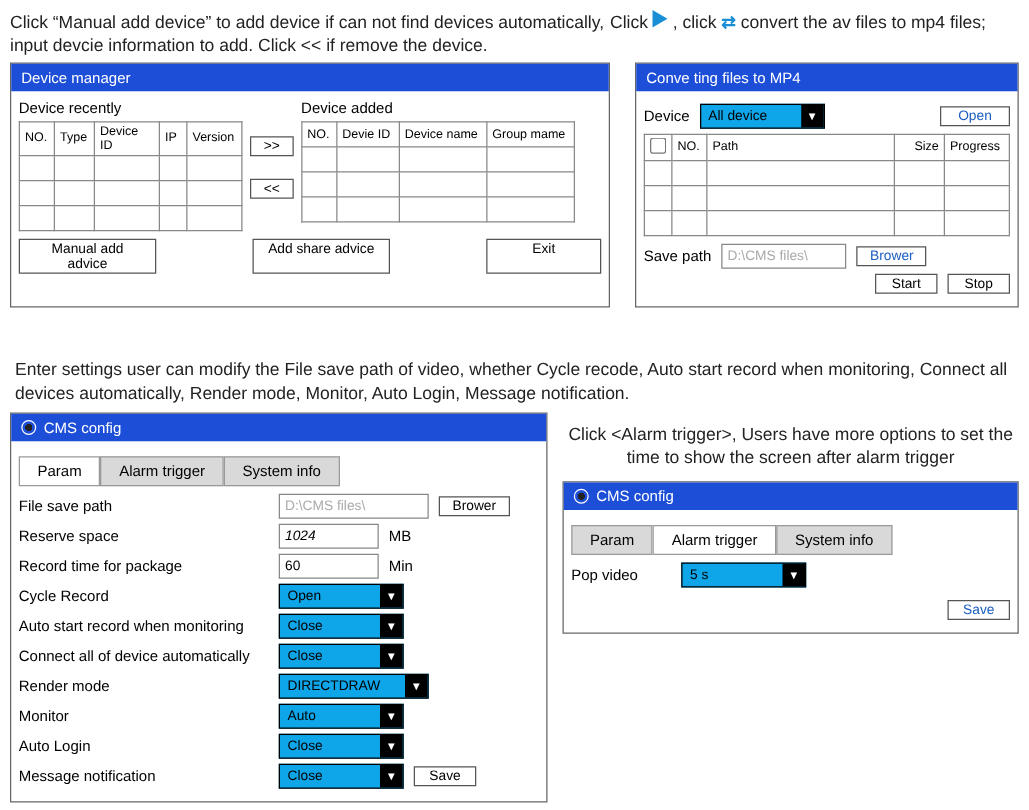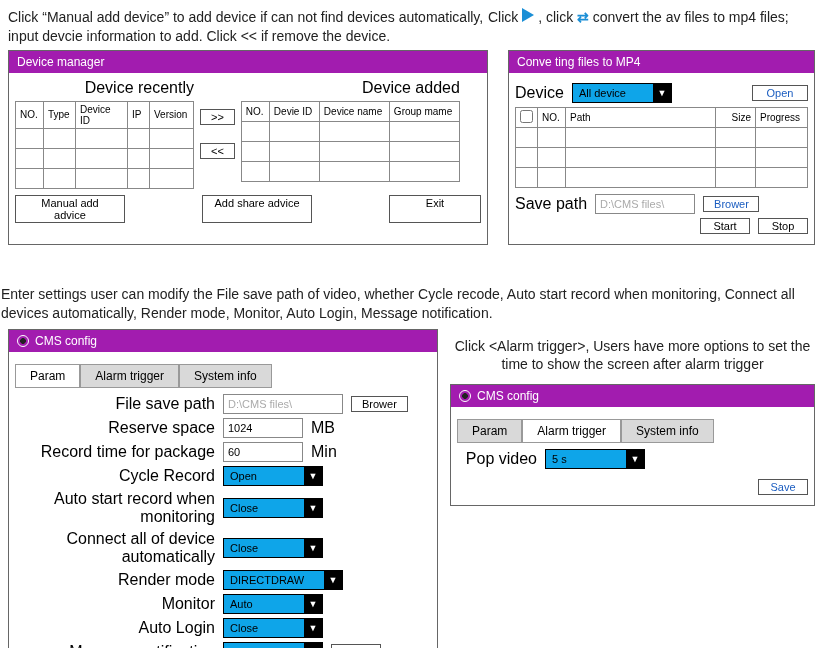--- a/index.html
+++ b/index.html
@@ -1,34 +1,34 @@
 <!DOCTYPE html>
 <html><head>
 <meta charset="utf-8">
 <style>
 *{box-sizing:border-box;margin:0;padding:0;font-family:Arial,sans-serif;}
 body{background:#fff;font-size:12px;color:#000;width:823px;}
 .instr{font-size:14px;line-height:1.35;color:#222;margin:4px 0;}
 .panel{border:1px solid #666;}
-.panel-title{background:#a21caf;color:#fff;padding:4px 8px;font-size:12px;display:flex;align-items:center;gap:6px;}
+.panel-title{background:#1d4ed8;color:#fff;padding:4px 8px;font-size:12px;display:flex;align-items:center;gap:6px;}
 .panel-body{padding:6px;}
 .tbl{border-collapse:collapse;}
 .tbl th,.tbl td{border:1px solid #888;padding:2px 4px;font-size:10px;font-weight:normal;text-align:left;height:20px;}
 .tbl th{background:#fff;}
 .btn{border:1px solid #555;background:#fff;padding:1px 10px;font-size:11px;cursor:pointer;display:inline-block;text-align:center;}
 .btn-blue{color:#1b5dc0;}
 .sel{border:1px solid #000;background:#0ea5e9;display:inline-flex;align-items:center;justify-content:space-between;padding:0 0 0 6px;height:20px;font-size:11px;}
 .sel .arrow{background:#000;color:#fff;width:18px;height:100%;display:flex;align-items:center;justify-content:center;margin-left:6px;}
 .arrow::after{content:"▼";font-size:9px;}
 .inp{border:1px solid #888;padding:2px 4px;font-size:11px;height:20px;background:#fff;}
 .tabs{display:flex;gap:0;margin:6px 0;}
 .tab{border:1px solid #999;padding:4px 14px;font-size:12px;background:#d9d9d9;cursor:pointer;}
 .tab.active{background:#fff;}
 .row{display:flex;align-items:center;gap:8px;margin:4px 0;}
-.label{font-size:16px;text-align:right;}
+.label{font-size:12px;}
 .icon-play{width:0;height:0;border-left:12px solid #1b8fd6;border-top:7px solid transparent;border-bottom:7px solid transparent;display:inline-block;}
 .icon-cycle{display:inline-block;color:#1b8fd6;font-size:14px;font-weight:bold;}
 .icon-circle{width:12px;height:12px;border:1px solid #fff;border-radius:50%;display:inline-block;background:radial-gradient(circle,#222 40%,transparent 42%);}
 .disabled{color:#aaa;}
 </style>
 </head>
 <body>
 
 <div style="display:flex;padding:4px 8px 0;">
   <div style="width:480px;">
@@ -180,21 +180,21 @@
         <div class="btn btn-blue" style="width:56px;">Brower</div>
       </div>
       <div class="row" style="justify-content:flex-end;">
         <div class="btn" style="width:50px;">Start</div>
         <div class="btn" style="width:50px;">Stop</div>
       </div>
     </div>
   </div>
 </div>
 
-<div class="instr" style="padding:6px 1px 2px;margin-top:34px;">Enter settings user can modify the File save path of video,  whether Cycle recode, Auto start record when monitoring,  Connect all devices automatically, Render mode, Monitor, Auto Login, Message notification.</div>
+<div class="instr" style="padding:6px 12px 2px;margin-top:34px;">Enter settings user can modify the File save path of video,  whether Cycle recode, Auto start record when monitoring,  Connect all devices automatically, Render mode, Monitor, Auto Login, Message notification.</div>
 
 <div style="display:flex;gap:12px;padding:0 8px 8px;">
 
   <div class="panel" style="width:430px;">
     <div class="panel-title">
         <span class="icon-circle"></span>
         <span>CMS config</span>
       </div>
     <div class="panel-body">
       <div class="tabs">
@@ -202,21 +202,21 @@
         <div class="tab">Alarm trigger</div>
         <div class="tab">System info</div>
       </div>
       <div class="row">
         <span class="label" style="width:200px;">File save path</span>
         <input class="inp disabled" style="width: 120px;" readonly="" value="D:\CMS files\">
         <div class="btn">Brower</div>
       </div>
       <div class="row">
         <span class="label" style="width:200px;">Reserve space</span>
-        <input class="inp" style="width: 80px;" value="1024">
+        <input class="inp" style="width: 80px; font-style: italic;" value="1024">
         <span class="label">MB</span>
       </div>
       <div class="row">
         <span class="label" style="width:200px;">Record  time for package</span>
         <input class="inp" style="width: 80px;" value="60">
         <span class="label">Min</span>
       </div>
       <div class="row">
         <span class="label" style="width:200px;">Cycle Record</span>
         <div class="sel" style="width:100px;">

